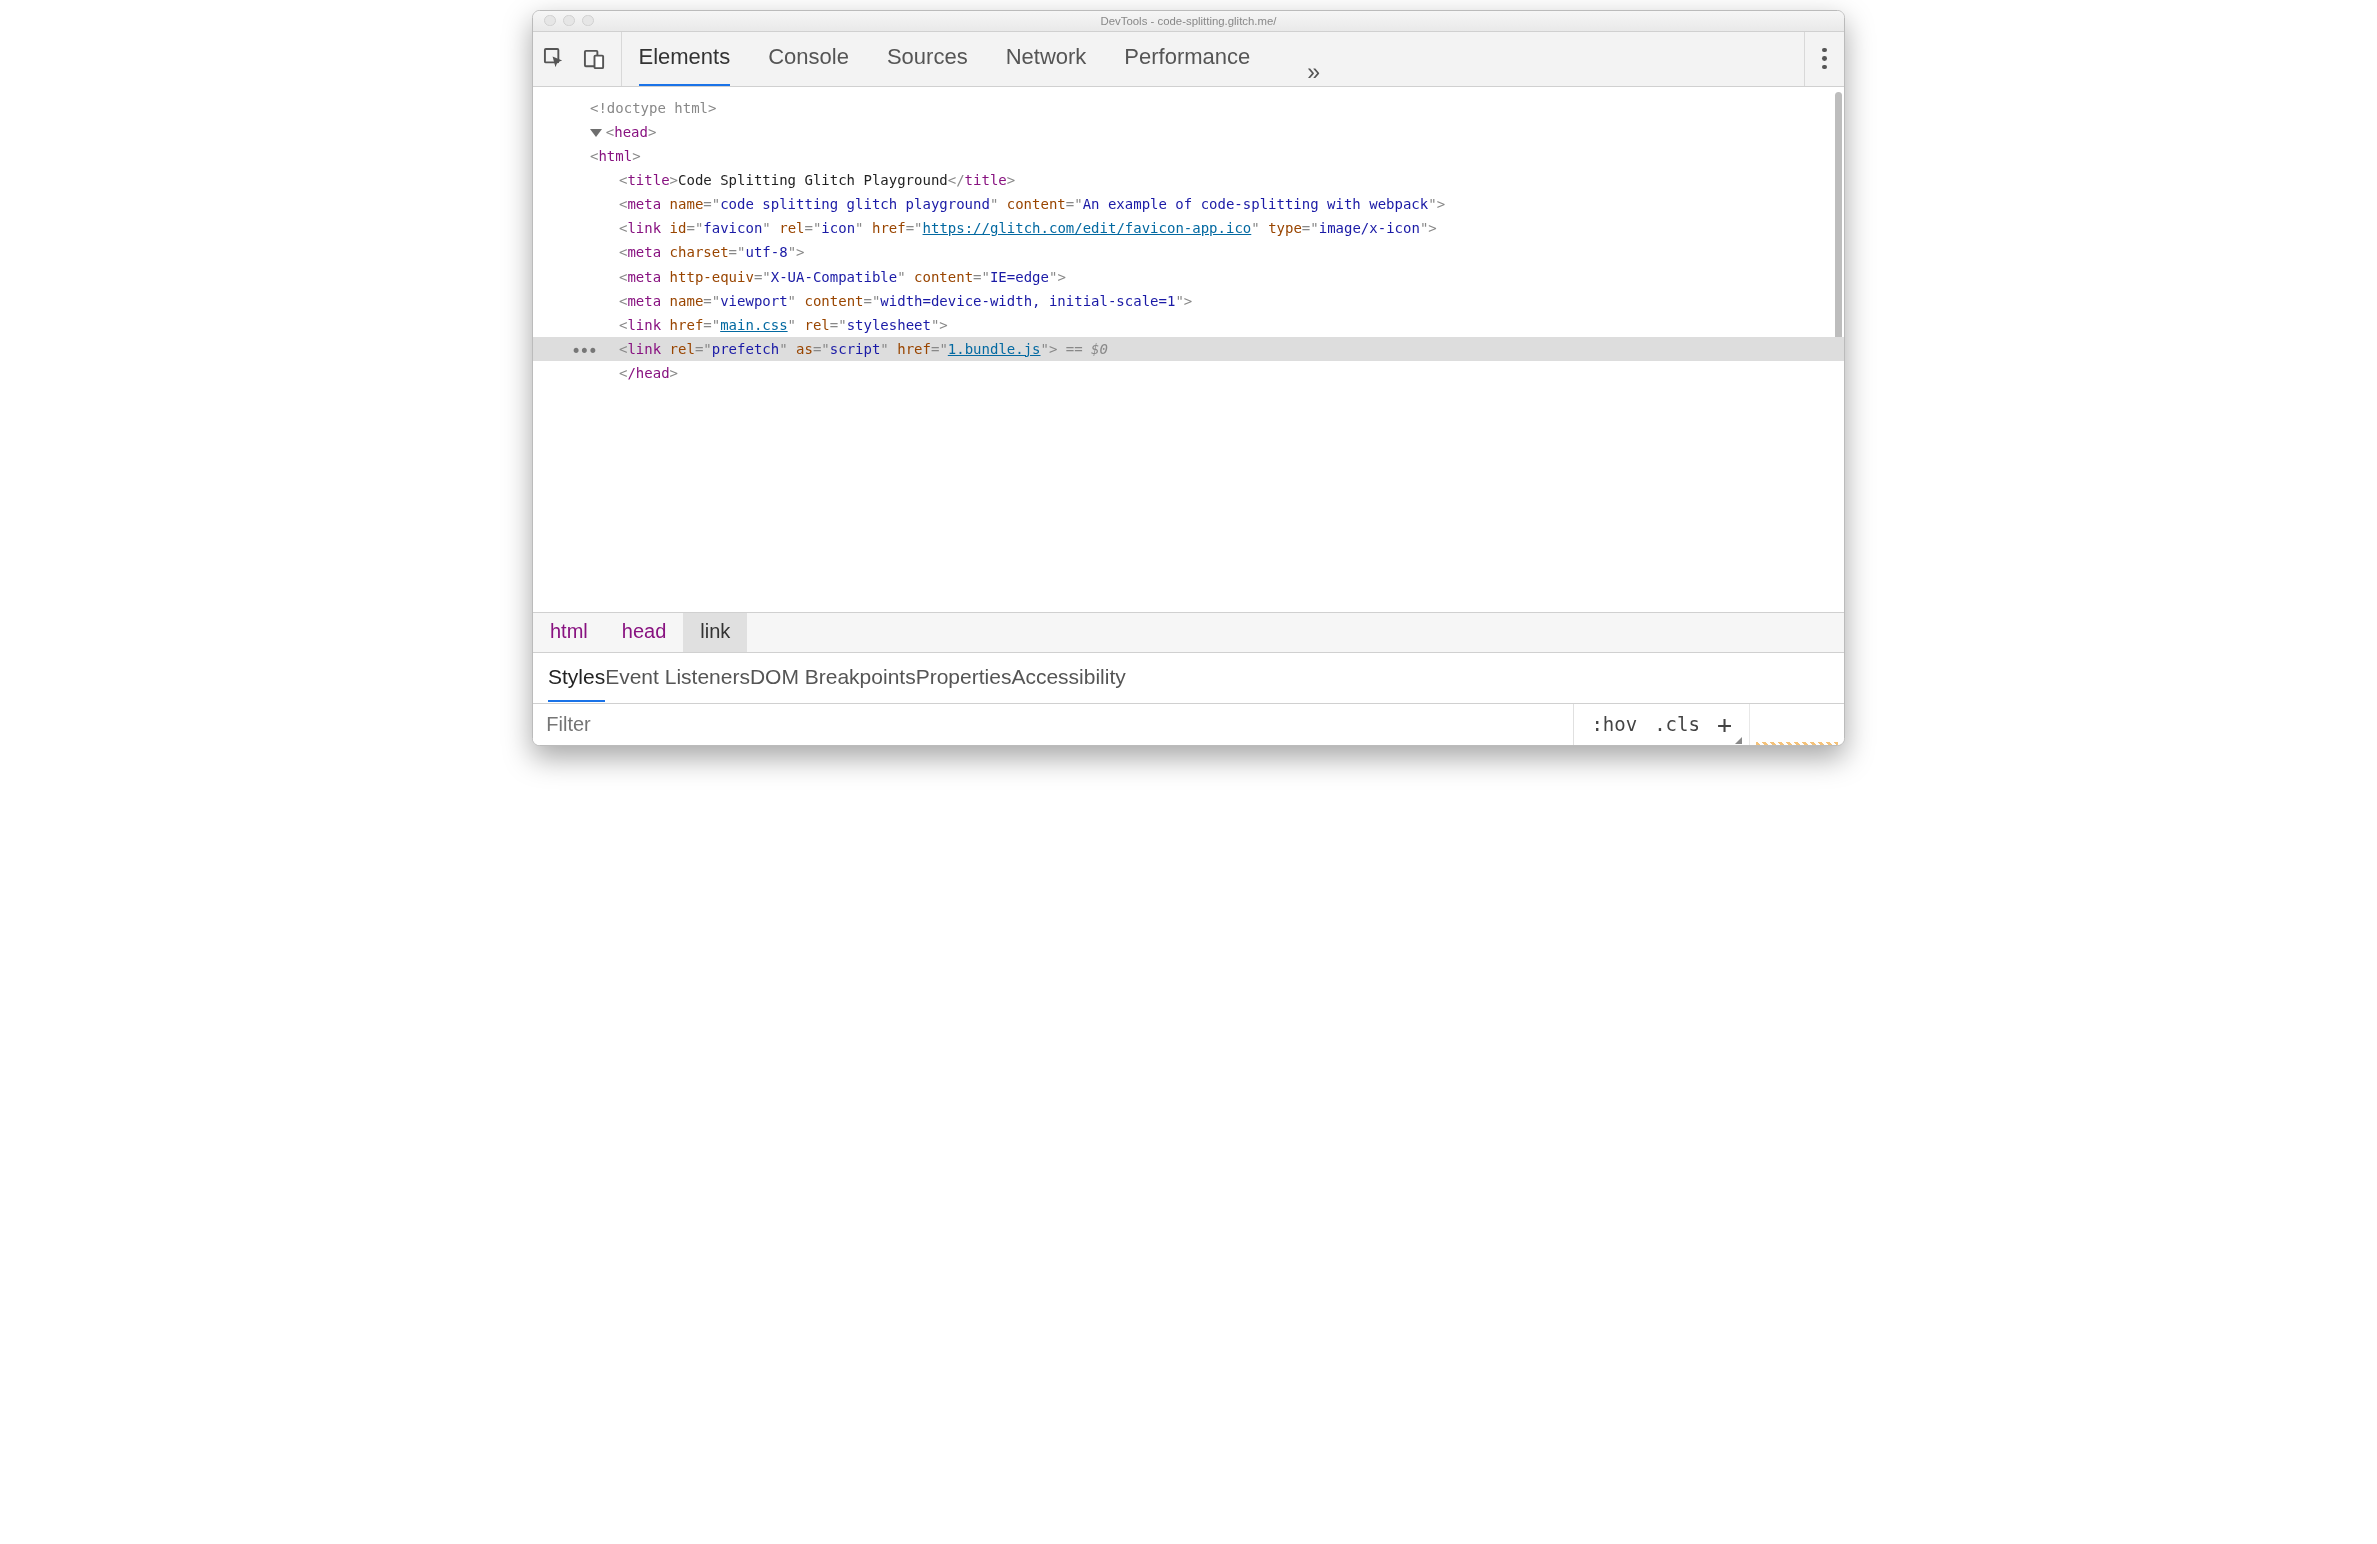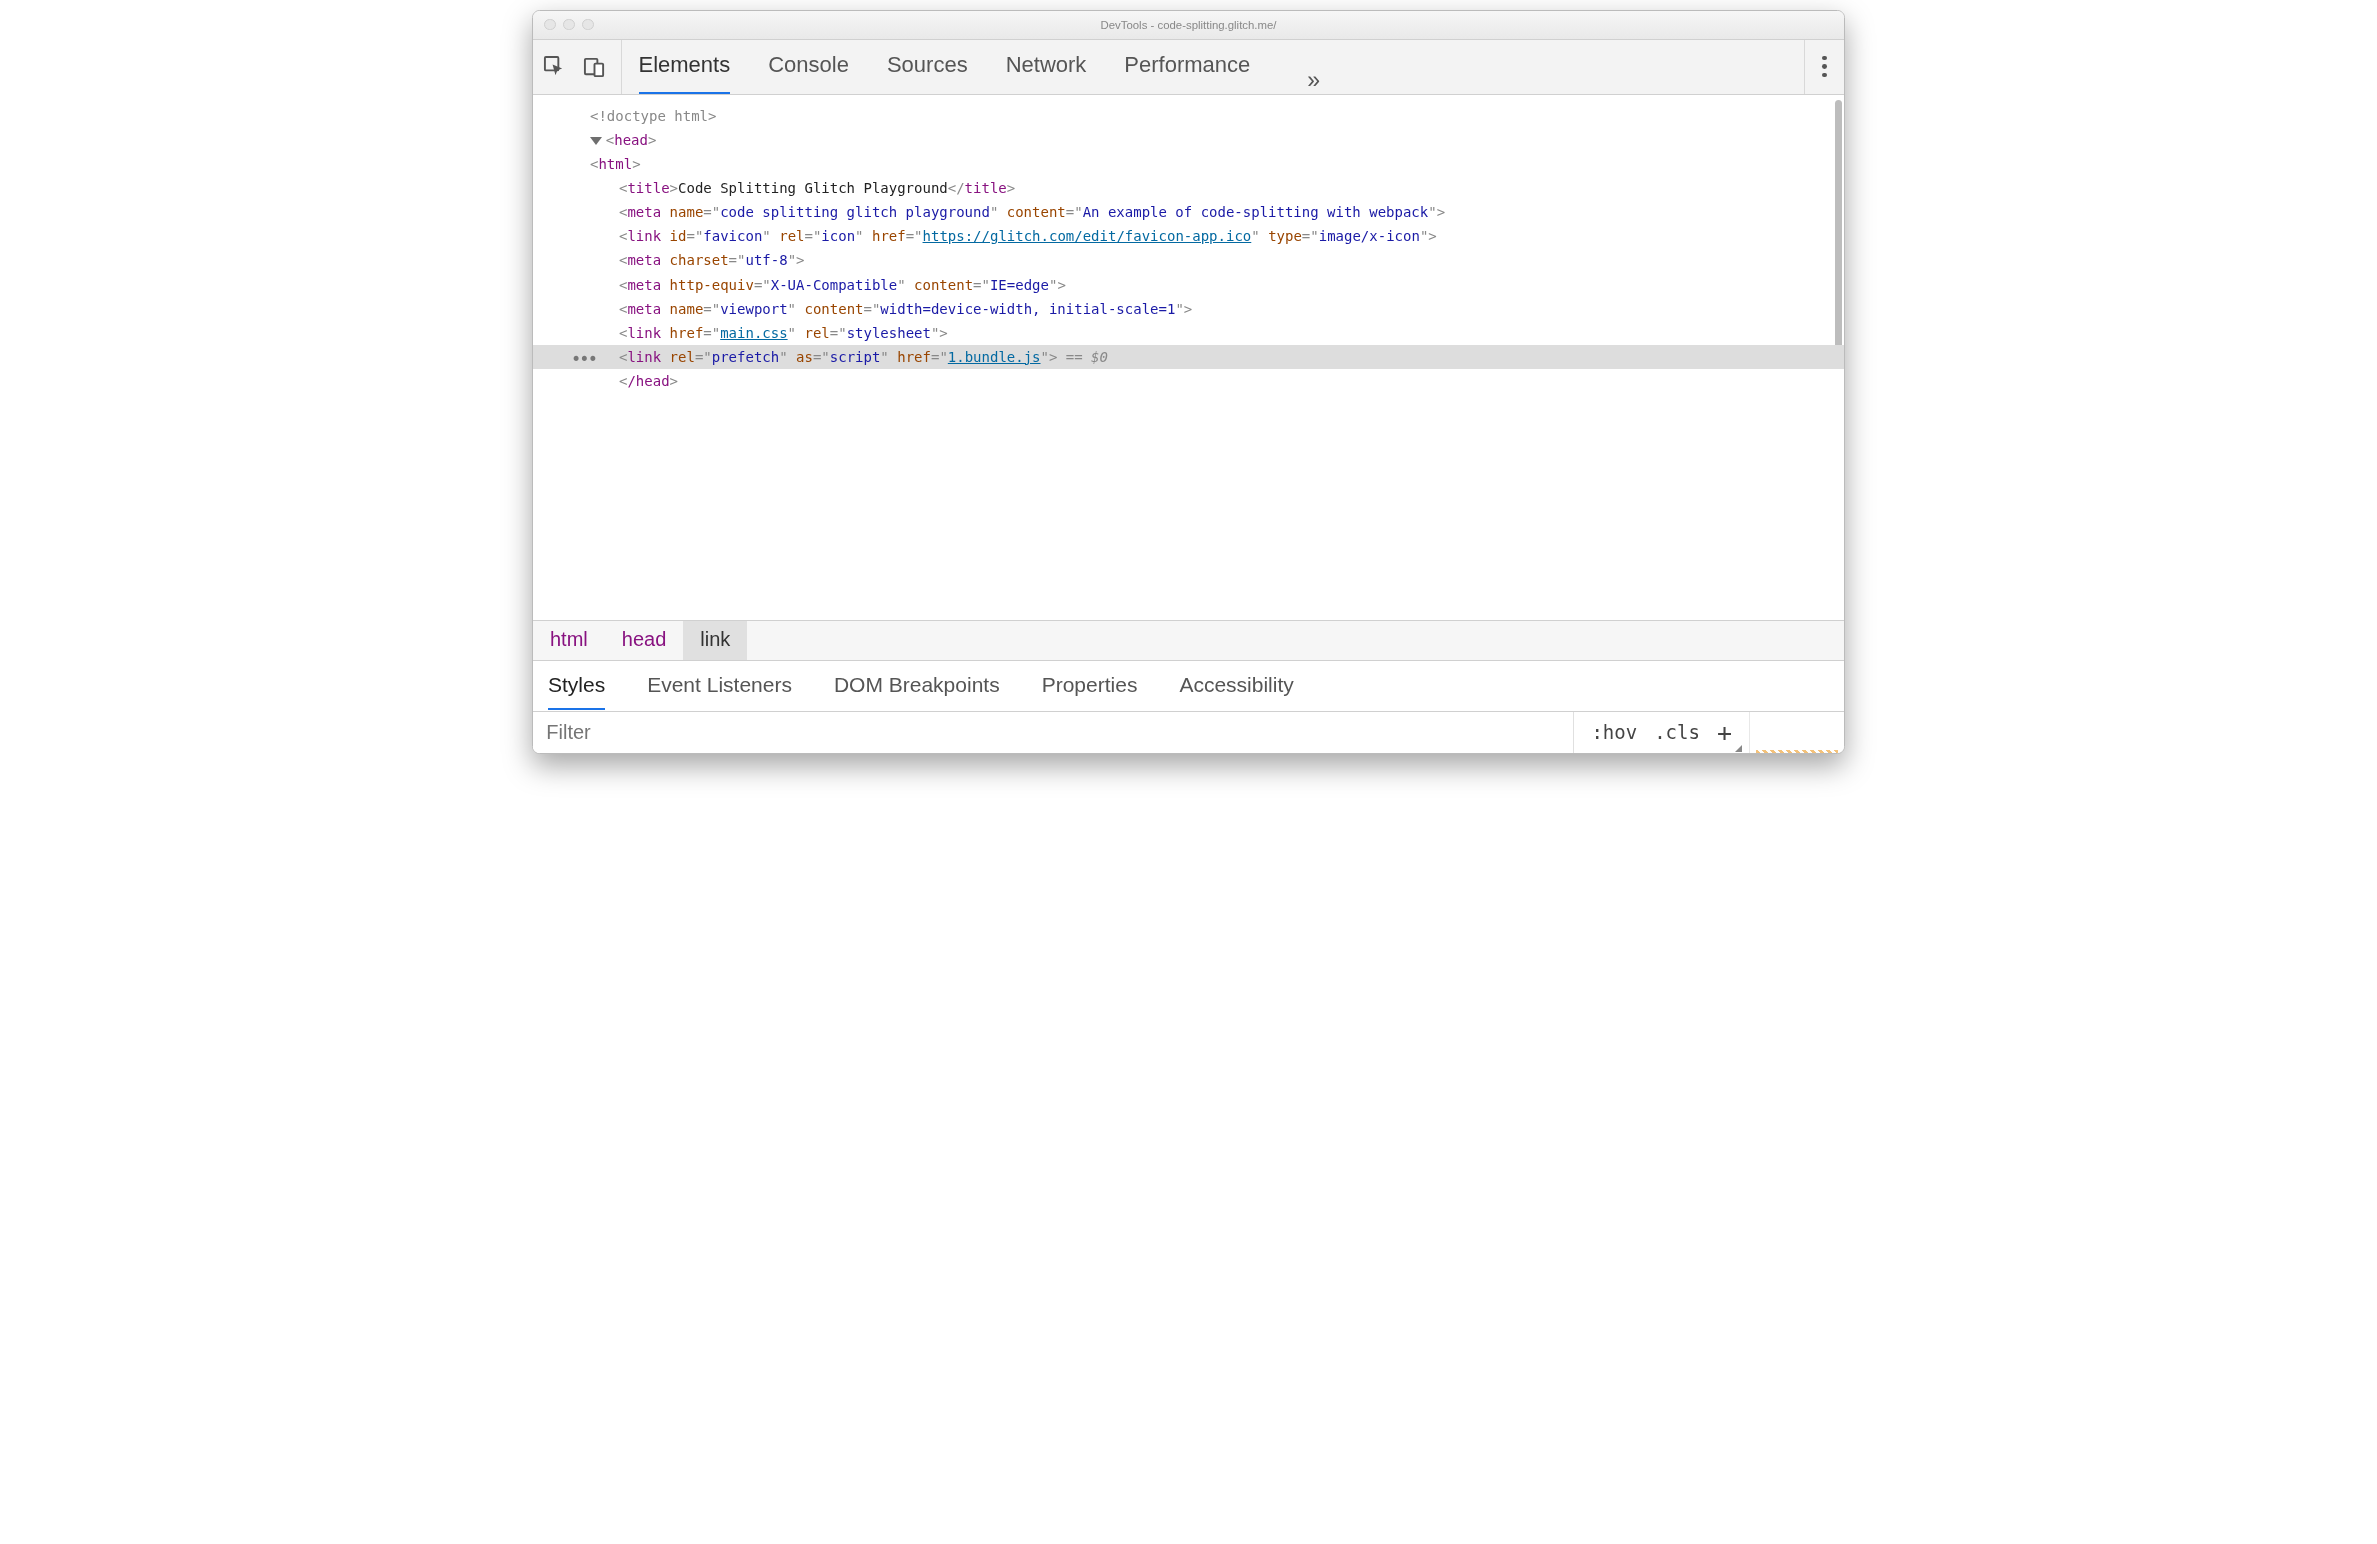--- a/index.html
+++ b/index.html
@@ -7,21 +7,21 @@
   .window {
     width: 1313px;
     margin: 9.5px auto;
     border: 1px solid #bbb;
     border-radius: 7.6px;
     box-shadow: 0 11.4px 28.5px rgba(0,0,0,0.35);
     overflow: hidden;
     background: #fff;
   }
   .titlebar {
-    height: 29px;
+    height: 21px;
     background: linear-gradient(#f6f6f6, #e9e9e9);
     border-bottom: 1px solid #d0d0d0;
     display: flex;
     align-items: center;
     position: relative;
   }
   .traffic { display: flex; gap: 7.6px; padding-left: 11.4px; }
   .dot { width: 11.4px; height: 11.4px; border-radius: 50%; background: #e6e6e6; border: 1px solid #d0d0d0; }
   .title-text { position: absolute; left: 0; right: 0; text-align: center; font-size: 11.4px; color: #888; pointer-events: none; }
 
@@ -81,21 +81,20 @@
     color: #5a2673;
     height: 40px;
     align-items: stretch;
   }
   .crumbs .c { padding: 7.6px 17px; cursor: pointer; color: #881280; }
   .crumbs .c.active { background: #e0e0e0; color: #333; }
 
   .subtabs {
     border-top: 1px solid #d0d0d0;
     display: flex;
-    gap: 42px;
     font-size: 21px;
     color: #555;
     padding: 0 15px;
     height: 51px;
     align-items: center;
     background: #fff;
   }
   .subtabs .st { cursor: pointer; padding: 11.4px 0; border-bottom: 2.9px solid transparent; }
   .subtabs .st.active { border-bottom-color: #1a73e8; color: #222; }
 

